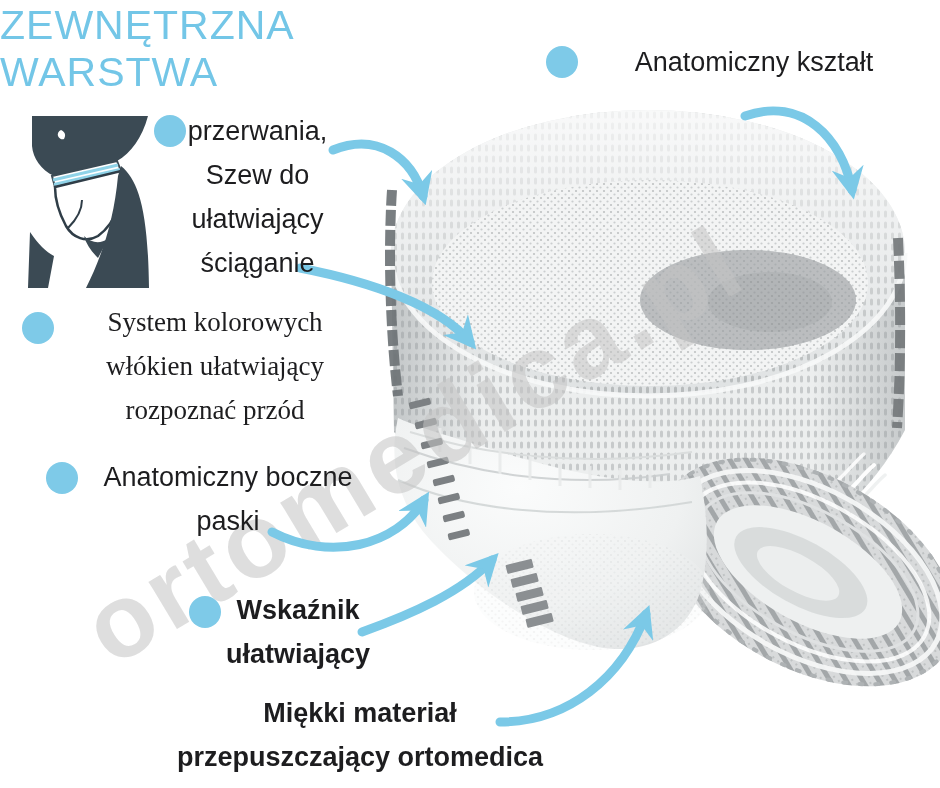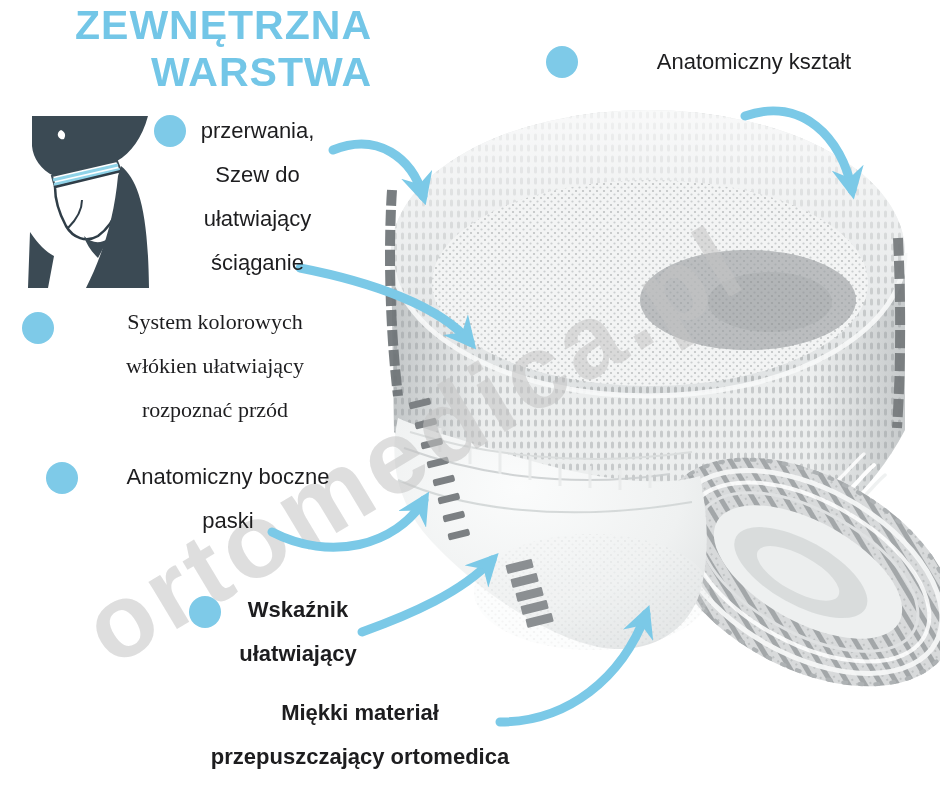--- a/index.html
+++ b/index.html
@@ -3,26 +3,26 @@
 <meta charset="utf-8">
 <style>
   html,body{margin:0;padding:0;background:#fff;}
   .canvas{
     position:relative;width:940px;height:788px;overflow:hidden;background:#ffffff;
     font-family:"Liberation Sans", sans-serif;color:#1d1d1f;
   }
   .art{position:absolute;left:0;top:0;width:940px;height:788px;}
   .figure{position:absolute;left:28px;top:116px;width:128px;height:172px;}
   .title{
-    position:absolute;left:0;top:2px;width:372px;text-align:right;
-    font-size:41px;line-height:47px;font-weight:bold;letter-spacing:1px;
+    position:absolute;left:0;top:2px;width:372px;text-align:left;
+    font-size:41px;line-height:47px;font-weight:normal;letter-spacing:1px;
     color:#73c6e7;z-index:3;
   }
   .label{
-    position:absolute;text-align:center;font-size:22px;line-height:44px;
+    position:absolute;text-align:center;font-size:27px;line-height:44px;
     color:#1d1d1f;z-index:3;
   }
   .dot{
     position:absolute;width:32px;height:32px;border-radius:50%;
     background:#7ecae8;z-index:3;
   }
   .lbl-anatomiczny{left:604px;top:40px;width:300px;}
   .lbl-szew{left:155px;top:109px;width:205px;}
   .lbl-system{left:70px;top:300px;width:290px;font-family:Liberation Serif, serif;}
   .lbl-elastyczne{left:88px;top:455px;width:280px;}

